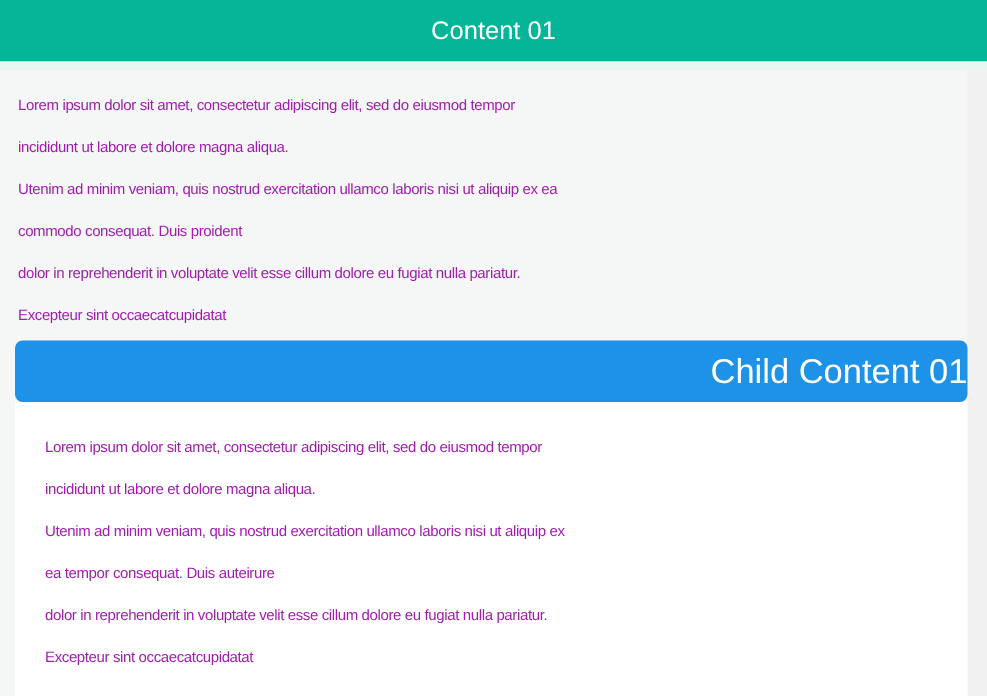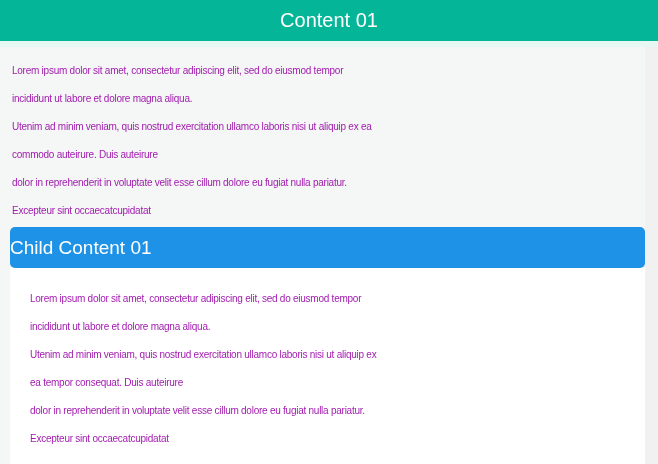--- a/index.html
+++ b/index.html
@@ -14,21 +14,21 @@
     overflow: hidden;
     background: #f0f1f0;
   }
   .parent-header {
     height: 41px;
     background: #04b598;
     color: #ffffff;
     display: flex;
     align-items: center;
     justify-content: center;
-    font-size: 20px;
+    font-size: 17px;
     font-weight: 400;
     cursor: pointer;
     user-select: none;
   }
   .accent-strip {
     height: 6px;
     background: #e7f7f2;
   }
   .parent-panel {
     width: 645px;
@@ -51,22 +51,22 @@
     margin: 2px 0 0 10px;
     width: 635px;
   }
   .child-header {
     height: 41px;
     border-radius: 5px;
     background: #1e92e6;
     color: #ffffff;
     display: flex;
     align-items: center;
-    justify-content: flex-start;
-    font-size: 19px;
+    justify-content: flex-end;
+    font-size: 23px;
     font-weight: 400;
     cursor: pointer;
     user-select: none;
   }
   .child-panel {
     background: #ffffff;
     padding: 17px 18px 20px 20px;
     min-height: 200px;
   }
 </style>
@@ -80,21 +80,21 @@
   </div>
 
   <div class="accent-strip"></div>
 
   <div class="parent-panel">
 
     <div class="parent-text">
       <div class="text-line">Lorem ipsum dolor sit amet, consectetur adipiscing elit, sed do eiusmod tempor</div>
       <div class="text-line">incididunt ut labore et dolore magna aliqua.</div>
       <div class="text-line">Utenim ad minim veniam, quis nostrud exercitation ullamco laboris nisi ut aliquip ex ea</div>
-      <div class="text-line">commodo auteirure. Duis auteirure</div>
+      <div class="text-line">commodo consequat. Duis proident</div>
       <div class="text-line">dolor in reprehenderit in voluptate velit esse cillum dolore eu fugiat nulla pariatur.</div>
       <div class="text-line">Excepteur sint occaecatcupidatat</div>
     </div>
 
     <div class="child-accordion">
 
       <div class="child-header">
         <span>Child Content 01</span>
       </div>
 

